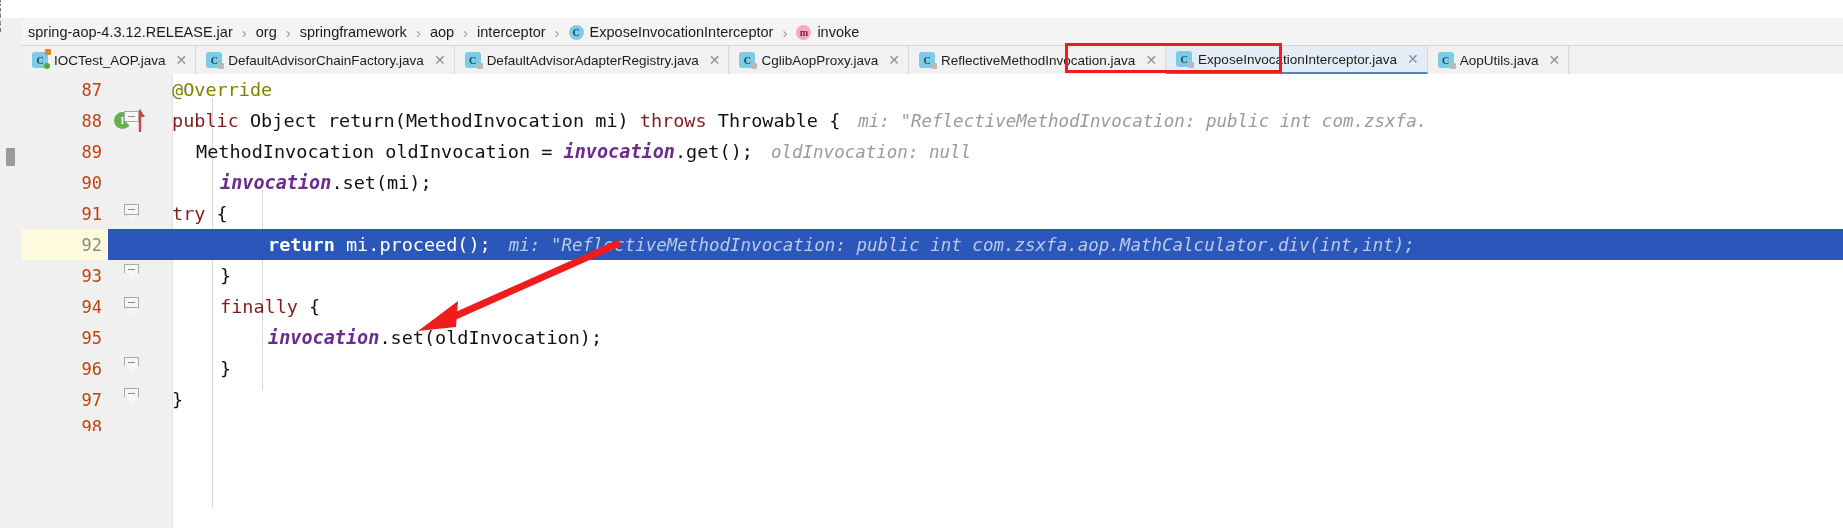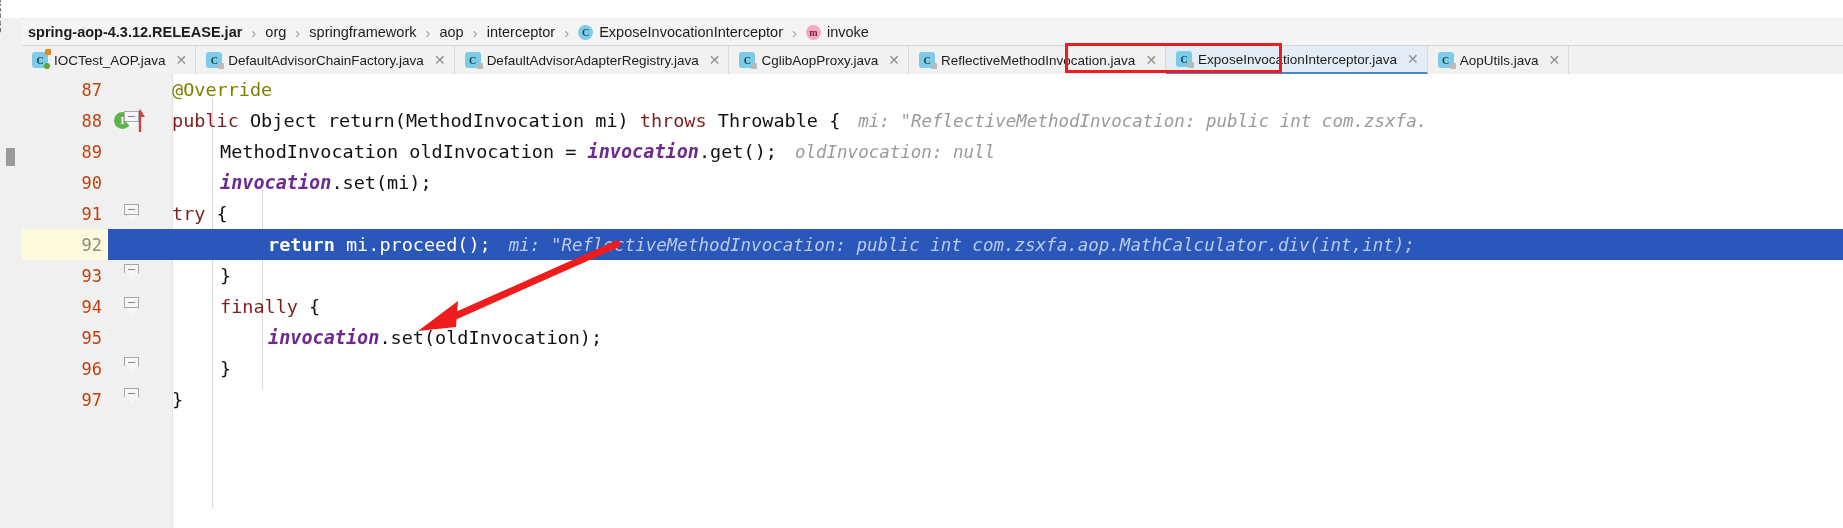--- a/index.html
+++ b/index.html
@@ -20,21 +20,21 @@
   }
   .left-scroll{position:absolute;left:6px;top:130px;width:9px;height:18px;background:#9a9a9a;border-radius:1px;}
 
   
   .breadcrumb{
     position:absolute;left:22px;top:19px;width:1821px;height:27px;
     background:#f4f4f4;border-bottom:1px solid #d6d6d6;
     display:flex;align-items:center;padding-left:6px;box-sizing:border-box;
   }
   .crumb{display:flex;align-items:center;font-size:14.5px;color:#1c1c1c;white-space:nowrap;}
-  .crumb.bold{font-weight:bold;text-align:right;}
+  .crumb.bold{font-weight:normal;text-align:right;}
   .crumb-sep{color:#9b9b9b;font-size:15px;margin:0 9px;font-weight:300;}
   .ico{
     width:15px;height:15px;border-radius:50%;
     display:inline-flex;align-items:center;justify-content:center;
     font-size:10px;font-weight:bold;color:#fff;margin-right:6px;
     font-family:"Liberation Serif",serif;
   }
   .ico.cls{background:#7ecbe8;color:#15485c;}
   .ico.mth{background:#f5a8c0;color:#7a2040;}
 
@@ -248,21 +248,21 @@
             <u></u>
           </div>
       </div>
       <div class="code">
         <span class="kw">public</span><span class="plain"> Object return(MethodInvocation mi) </span><span class="kw">throws</span><span class="plain"> Throwable {</span><span class="hint" style="margin-left:18px">mi: "ReflectiveMethodInvocation: public int com.zsxfa.</span>
       </div>
     </div>
 
     <div class="row">
       <div class="lnum">89</div>
-      <div class="code" style="padding-left:48px">
+      <div class="code" style="padding-left:24px">
         <span class="plain">MethodInvocation oldInvocation = </span><span class="fieldstatic">invocation</span><span class="plain">.get();</span><span class="hint" style="margin-left:18px">oldInvocation: null</span>
       </div>
     </div>
 
     <div class="row">
       <div class="lnum">90</div>
       <div class="code" style="padding-left:48px">
         <span class="fieldstatic">invocation</span><span class="plain">.set(mi);</span>
       </div>
     </div>
@@ -341,19 +341,22 @@
         <div class="fold end">
             <i></i>
             <u></u>
           </div>
       </div>
       <div class="code">
         <span class="plain">}</span>
       </div>
     </div>
 
+    <div class="row" style="height:16px;overflow:hidden">
+      <div class="lnum" style="height:31px;top:-4px">98</div>
+    </div>
 
     <svg class="redarrow" viewBox="0 0 210 95">
       <line x1="205" y1="5" x2="32" y2="82" stroke="#ee1c1c" stroke-width="7" stroke-linecap="round"></line>
       <polygon points="6,92 46,62 44,88" fill="#ee1c1c"></polygon>
     </svg>
   </div>
 </div>
 
 </body></html>

